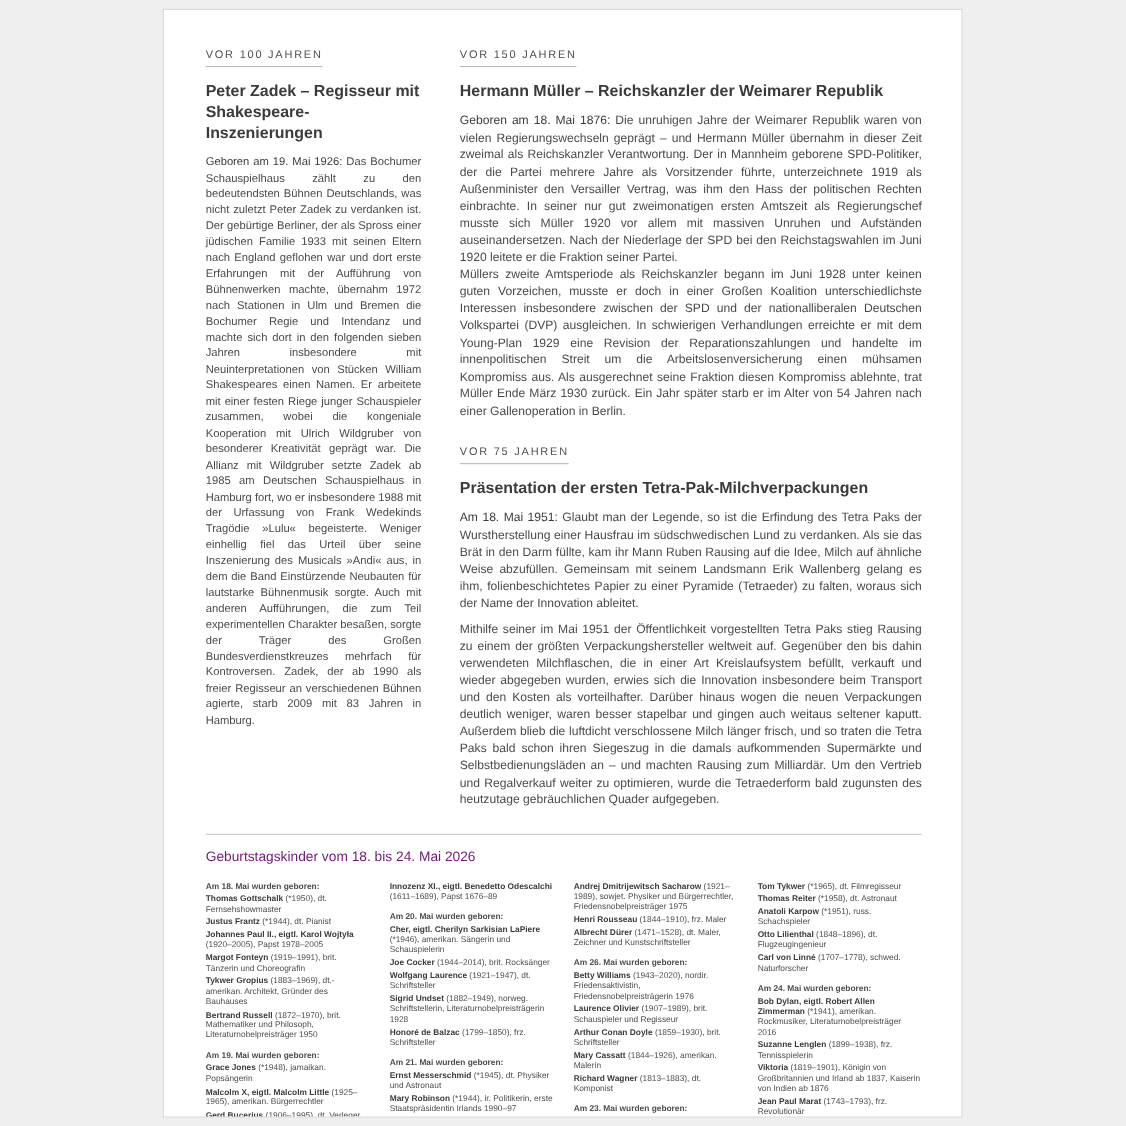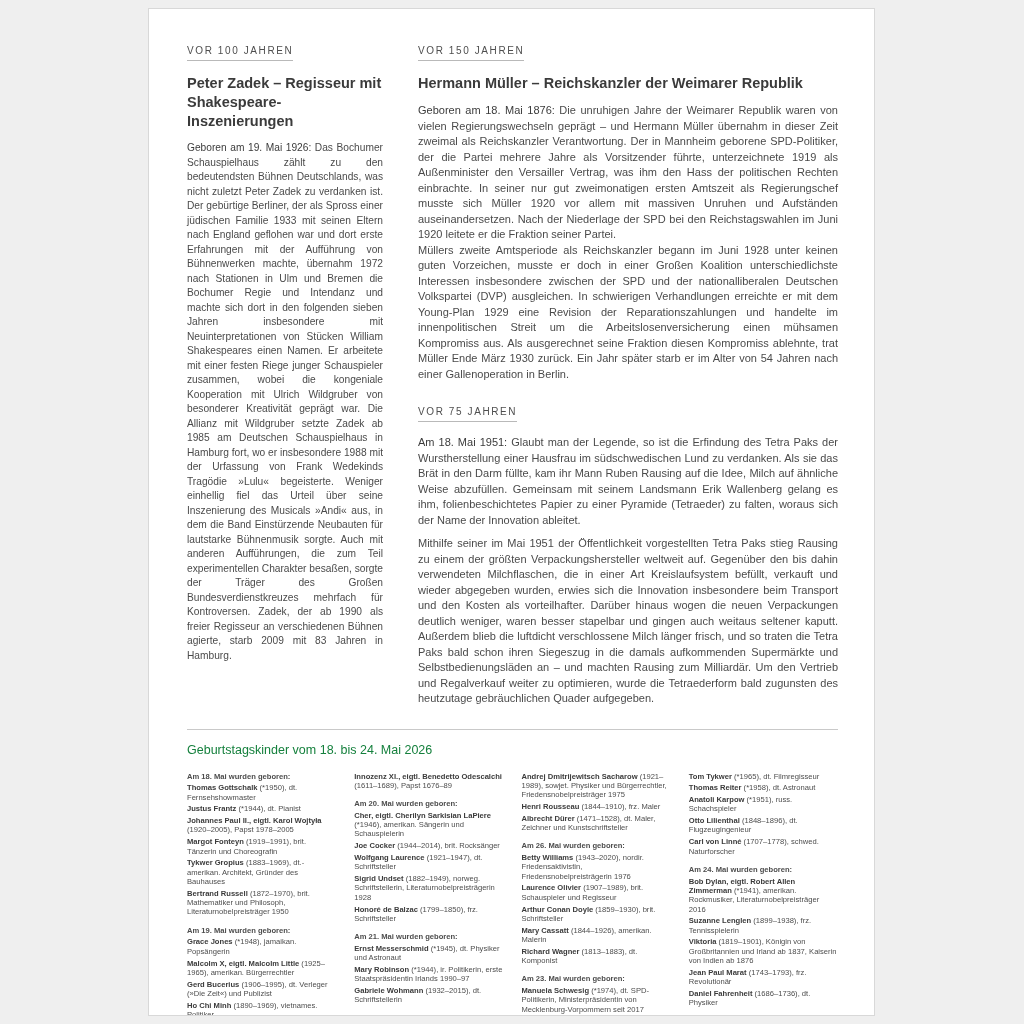--- a/index.html
+++ b/index.html
@@ -60,21 +60,21 @@
   .art3 { margin-top: 24px; }
 
   .birthdays {
     margin-top: 22px;
     border-top: 1px solid #c9c9c9;
     padding-top: 13px;
   }
   .b-title {
     font-size: 12.5px;
     font-weight: normal;
-    color: #15803d;
+    color: #701a75;
     margin: 0 0 15px 0;
   }
   .b-grid {
     display: grid;
     grid-template-columns: repeat(4, 1fr);
     column-gap: 18px;
   }
   .bcol p {
     margin: 0 0 2.5px 0;
     font-size: 7.6px;
@@ -106,20 +106,21 @@
         <h3 class="kicker">VOR 150 JAHREN</h3>
         <h2 class="title">Hermann Müller – Reichskanzler der Weimarer Republik</h2>
         <div class="paras">
             <p><strong class="lead">Geboren am 18. Mai 1876: </strong>Die unruhigen Jahre der Weimarer Republik waren von vielen Regierungswechseln geprägt – und Hermann Müller übernahm in dieser Zeit zweimal als Reichskanzler Verantwortung. Der in Mannheim geborene SPD-Politiker, der die Partei mehrere Jahre als Vorsitzender führte, unterzeichnete 1919 als Außenminister den Versailler Vertrag, was ihm den Hass der politischen Rechten einbrachte. In seiner nur gut zweimonatigen ersten Amtszeit als Regierungschef musste sich Müller 1920 vor allem mit massiven Unruhen und Aufständen auseinandersetzen. Nach der Niederlage der SPD bei den Reichstagswahlen im Juni 1920 leitete er die Fraktion seiner Partei.</p>
             <p>Müllers zweite Amtsperiode als Reichskanzler begann im Juni 1928 unter keinen guten Vorzeichen, musste er doch in einer Großen Koalition unterschiedlichste Interessen insbesondere zwischen der SPD und der nationalliberalen Deutschen Volkspartei (DVP) ausgleichen. In schwierigen Verhandlungen erreichte er mit dem Young-Plan 1929 eine Revision der Reparationszahlungen und handelte im innenpolitischen Streit um die Arbeitslosenversicherung einen mühsamen Kompromiss aus. Als ausgerechnet seine Fraktion diesen Kompromiss ablehnte, trat Müller Ende März 1930 zurück. Ein Jahr später starb er im Alter von 54 Jahren nach einer Gallenoperation in Berlin.</p>
           </div>
       </section>
 
       <section class="article art3">
         <h3 class="kicker">VOR 75 JAHREN</h3>
+        <h2 class="title">Präsentation der ersten Tetra-Pak-Milchverpackungen</h2>
         <div class="paras">
             <p><strong class="lead">Am 18. Mai 1951: </strong>Glaubt man der Legende, so ist die Erfindung des Tetra Paks der Wurstherstellung einer Hausfrau im südschwedischen Lund zu verdanken. Als sie das Brät in den Darm füllte, kam ihr Mann Ruben Rausing auf die Idee, Milch auf ähnliche Weise abzufüllen. Gemeinsam mit seinem Landsmann Erik Wallenberg gelang es ihm, folienbeschichtetes Papier zu einer Pyramide (Tetraeder) zu falten, woraus sich der Name der Innovation ableitet.</p>
             <p>Mithilfe seiner im Mai 1951 der Öffentlichkeit vorgestellten Tetra Paks stieg Rausing zu einem der größten Verpackungshersteller weltweit auf. Gegenüber den bis dahin verwendeten Milchflaschen, die in einer Art Kreislaufsystem befüllt, verkauft und wieder abgegeben wurden, erwies sich die Innovation insbesondere beim Transport und den Kosten als vorteilhafter. Darüber hinaus wogen die neuen Verpackungen deutlich weniger, waren besser stapelbar und gingen auch weitaus seltener kaputt. Außerdem blieb die luftdicht verschlossene Milch länger frisch, und so traten die Tetra Paks bald schon ihren Siegeszug in die damals aufkommenden Supermärkte und Selbstbedienungsläden an – und machten Rausing zum Milliardär. Um den Vertrieb und Regalverkauf weiter zu optimieren, wurde die Tetraederform bald zugunsten des heutzutage gebräuchlichen Quader aufgegeben.</p>
           </div>
       </section>
 
     </div>
   </div>
 
   <section class="birthdays">

